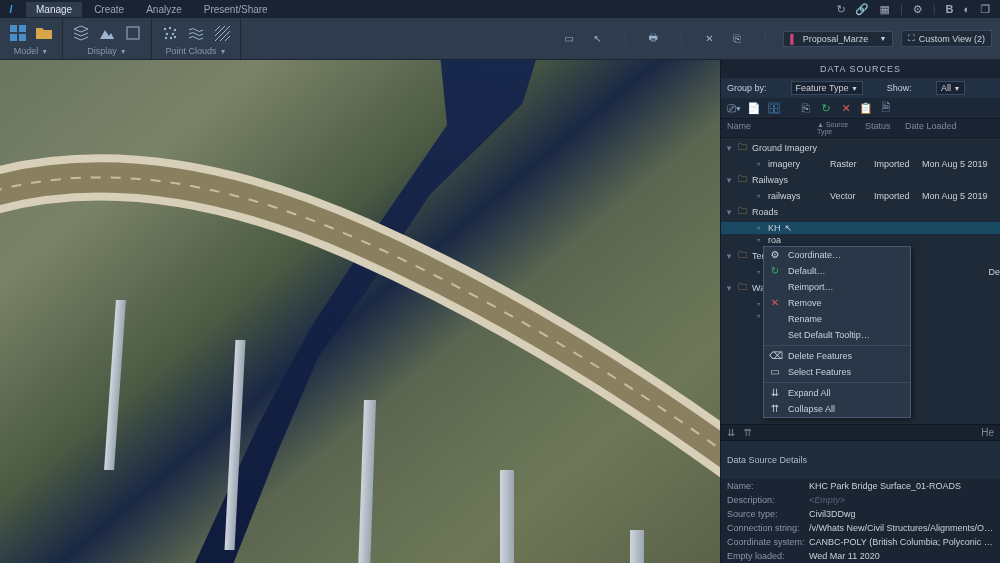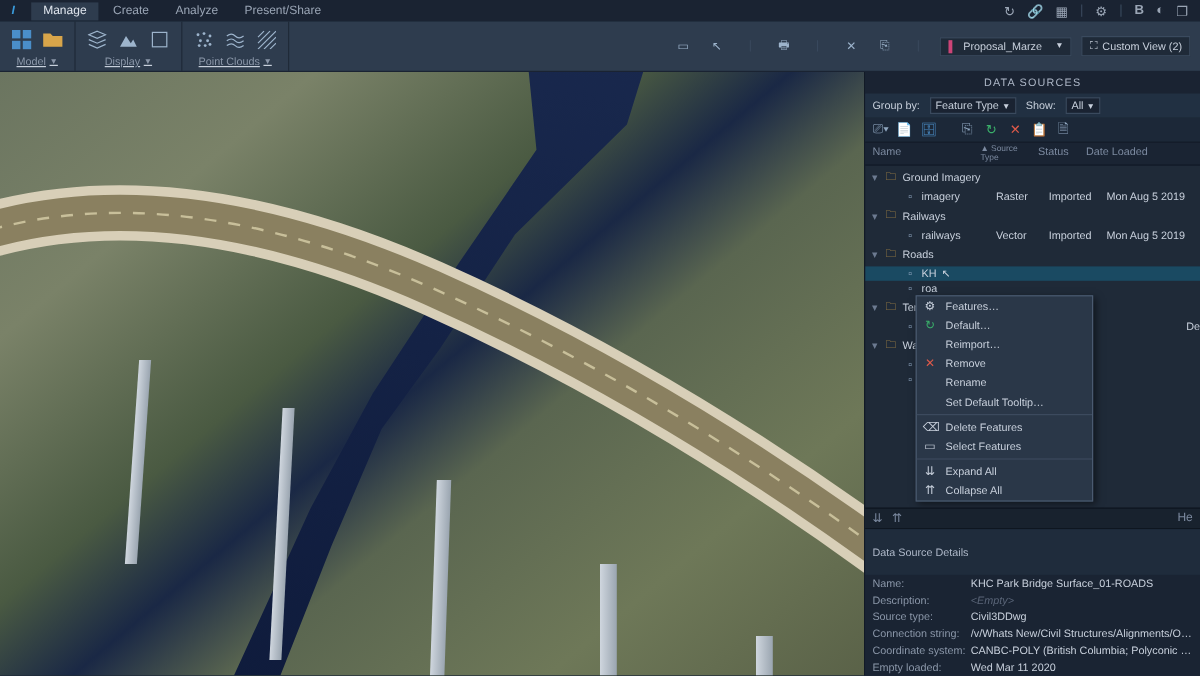--- a/index.html
+++ b/index.html
@@ -10,21 +10,21 @@
 .tabbar { height:18px; background:#1a2332; display:flex; align-items:center; padding:0 4px; gap:2px; }
 .app-icon { width:14px; height:14px; color:#3a9bdc; display:flex; align-items:center; justify-content:center; font-style:italic; font-weight:bold; margin-right:6px; }
 .tab { padding:2px 10px; color:#9aa5b5; font-size:10px; cursor:pointer; }
 .tab.active { background:#2e3c4e; color:#e0e6ee; }
 .tabfill { flex:1; }
 .tabright { display:flex; gap:10px; align-items:center; padding-right:6px; }
 .tabright span { color:#9aa5b5; cursor:pointer; font-size:11px; }
 
 
 .ribbon { height:42px; background:#2e3c4e; display:flex; align-items:stretch; border-bottom:1px solid #1a2332; }
-.rgroup { display:flex; flex-direction:column; align-items:center; padding:2px 8px; border-right:1px solid #1f2a38;text-decoration:underline; }
+.rgroup { display:flex; flex-direction:column; align-items:center; padding:2px 8px; border-right:1px solid #1f2a38; }
 .rgroup .icons { display:flex; gap:6px; align-items:center; height:26px; }
 .ricon { width:20px; height:20px; display:flex; align-items:center; justify-content:center; color:#9db4cc; cursor:pointer; }
 .rgroup .lbl { font-size:9px; color:#8a96a8; display:flex; align-items:center; gap:3px; }
 .rgroup .lbl .dd { font-size:7px; }
 .ribfill { flex:1; }
 .ribright { display:flex; align-items:center; gap:8px; padding:0 8px; }
 .viewdd { background:#1f2a38; border:1px solid #3a4a5e; padding:2px 6px; display:flex; align-items:center; gap:6px; min-width:110px; font-size:9px; cursor:pointer; }
 .cvbtn { background:#1f2a38; border:1px solid #3a4a5e; padding:2px 6px; display:flex; align-items:center; gap:4px; font-size:9px; cursor:pointer; }
 
 
@@ -39,21 +39,21 @@
 .p1 { left:170px; top:190px; height:170px; transform:skewX(-4deg); }
 .p2 { left:290px; top:230px; height:210px; transform:skewX(-3deg); }
 .p3 { left:420px; top:290px; height:230px; transform:skewX(-2deg); width:12px; }
 .p4 { left:560px; top:360px; height:200px; width:14px; }
 .p5 { left:690px; top:420px; height:160px; width:14px; }
 .deckpath { position:absolute; inset:0; }
 
 
 .rightcol { width:280px; display:flex; flex-direction:column; background:#1f2a38; border-left:1px solid #121a26; }
 .panel-title { text-align:center; font-size:9px; letter-spacing:1px; padding:4px 0; background:#1a2332; color:#aeb8c8; }
-.grouprow { display:flex; align-items:center; gap:8px; padding:3px 6px; background:#213042; font-size:9px; }
+.grouprow { display:flex; align-items:center; gap:24px; padding:3px 6px; background:#213042; font-size:9px; }
 .grouprow select, .minisel { background:#1a2332; border:1px solid #3a4a5e; color:#c8d0dc; font-size:9px; padding:1px 4px; }
 .toolbar2 { display:flex; gap:6px; align-items:center; padding:3px 6px; background:#1c2838; border-bottom:1px solid #121a26; }
 .tb2 { width:14px; height:14px; display:flex; align-items:center; justify-content:center; color:#8fa6bf; cursor:pointer; font-size:11px; }
 .tb2.red { color:#e05a4a; }
 .headerrow { display:flex; padding:2px 6px; font-size:9px; background:#1a2433; color:#7c8aa0; border-bottom:1px solid #121a26; }
 .headerrow .c1{width:90px}.headerrow .c2{width:48px}.headerrow .c3{width:40px}.headerrow .c4{flex:1}
 .tree { flex:1; overflow:hidden; font-size:9px; position:relative; }
 .tnode { padding:2px 4px; display:flex; align-items:center; gap:4px; }
 .tnode .tw{ width:8px; text-align:center; color:#6c7a90; }
 .tfolder { color:#d8a54a; width:11px; display:inline-flex; justify-content:center; }
@@ -311,21 +311,21 @@
         <div class="childrow">
             <span class="tfile">▫</span>
             <span class="nm">wa</span>
           </div>
         <div class="childrow">
             <span class="tfile">▫</span>
             <span class="nm">wa</span>
           </div>
 
         <div class="ctx">
-          <div class="mi"><span class="mic">⚙</span><span>Features…</span></div>
+          <div class="mi"><span class="mic">⚙</span><span>Coordinate…</span></div>
           <div class="mi"><span class="mic" style="color:#3aaf6a">↻</span><span>Default…</span></div>
           <div class="mi"><span>Reimport…</span></div>
           <div class="mi"><span class="mic" style="color:#e05a4a">✕</span><span>Remove</span></div>
           <div class="mi"><span>Rename</span></div>
           <div class="mi"><span>Set Default Tooltip…</span></div>
           <div class="sep"></div>
           <div class="mi"><span class="mic">⌫</span><span>Delete Features</span></div>
           <div class="mi"><span class="mic">▭</span><span>Select Features</span></div>
           <div class="sep"></div>
           <div class="mi"><span class="mic">⇊</span><span>Expand All</span></div>

